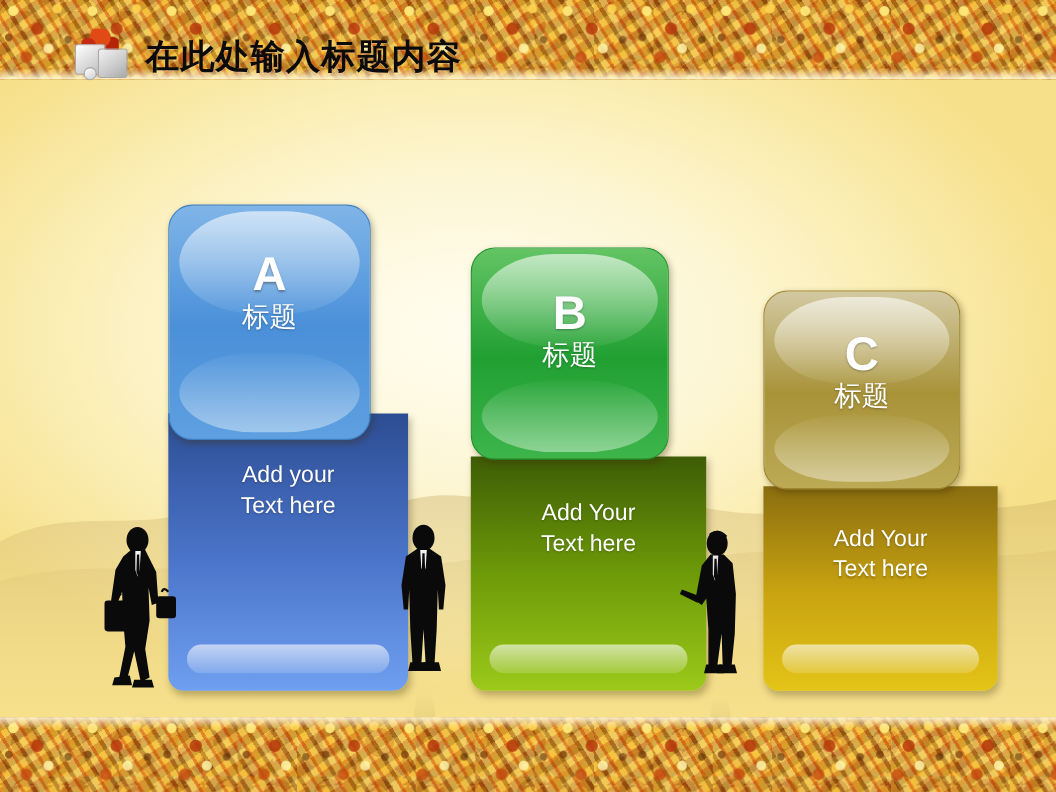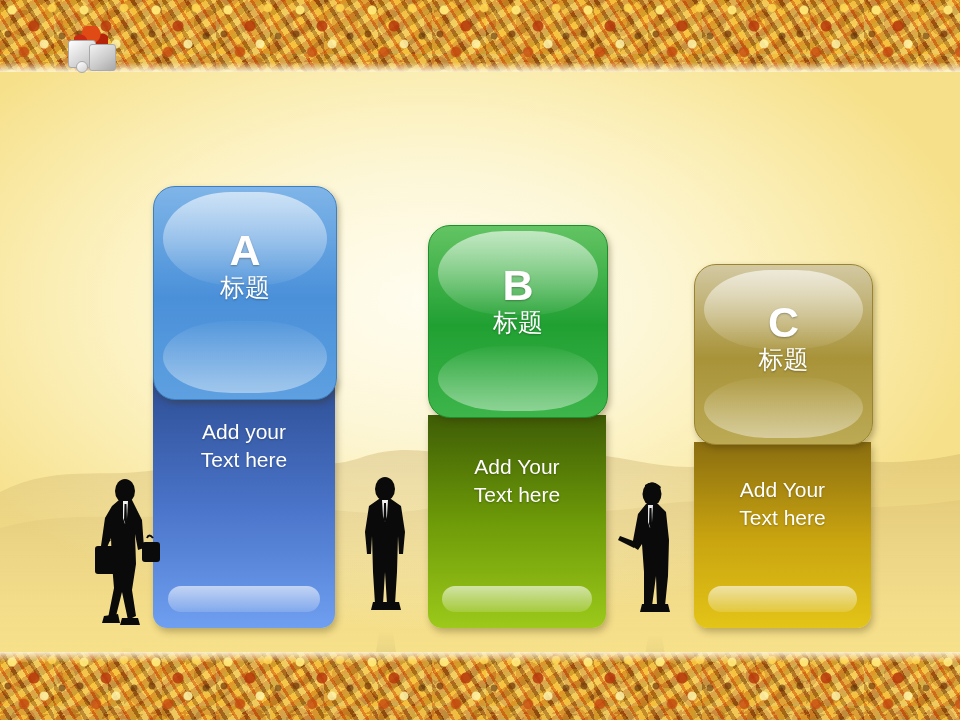--- a/index.html
+++ b/index.html
@@ -99,20 +99,21 @@
   }
   .head .sub{
     position:absolute;left:0;right:0;top:calc(20% + 48px);text-align:center;
     font-size:25px;color:#fff;line-height:1;
     font-family:Liberation Mono, monospace;
     text-shadow:0 1px 2px rgba(0,0,0,.3);
   }
   .body{
     position:absolute;left:0;border-radius:0 0 14px 14px;
     box-shadow:2px 4px 7px rgba(60,45,10,.3);
+    padding-left:36px;
   }
   .body .btxt{
     position:absolute;left:0;right:0;text-align:center;color:#fff;
     font-size:21px;line-height:28px;
     font-family:"Liberation Sans",sans-serif;
     text-shadow:0 1px 2px rgba(0,0,0,.25);
   }
   .body .pill{
     position:absolute;left:8%;width:84%;height:26px;bottom:16px;border-radius:13px;
     background:linear-gradient(180deg,rgba(255,255,255,.62),rgba(255,255,255,.16));
@@ -158,20 +159,21 @@
 
   <div class="title-row">
     <div class="puzzle">
       <div class="flame"></div>
       <div class="pz pz1">
         <span class="knob k-r"></span>
         <span class="knob k-b"></span>
       </div>
       <div class="pz pz2"></div>
     </div>
+    <div class="title-text">在此处输入标题内容</div>
   </div>
 
   <div class="col c-a" style="left:153px;top:186px;width:182px;height:442px;">
     <div class="body" style="top:190px;width:182px;height:252px;">
       <div class="btxt" style="top:42px;">
         <span>Add your</span><br>
         <span>Text here</span>
       </div>
       <div class="pill"></div>
     </div>

